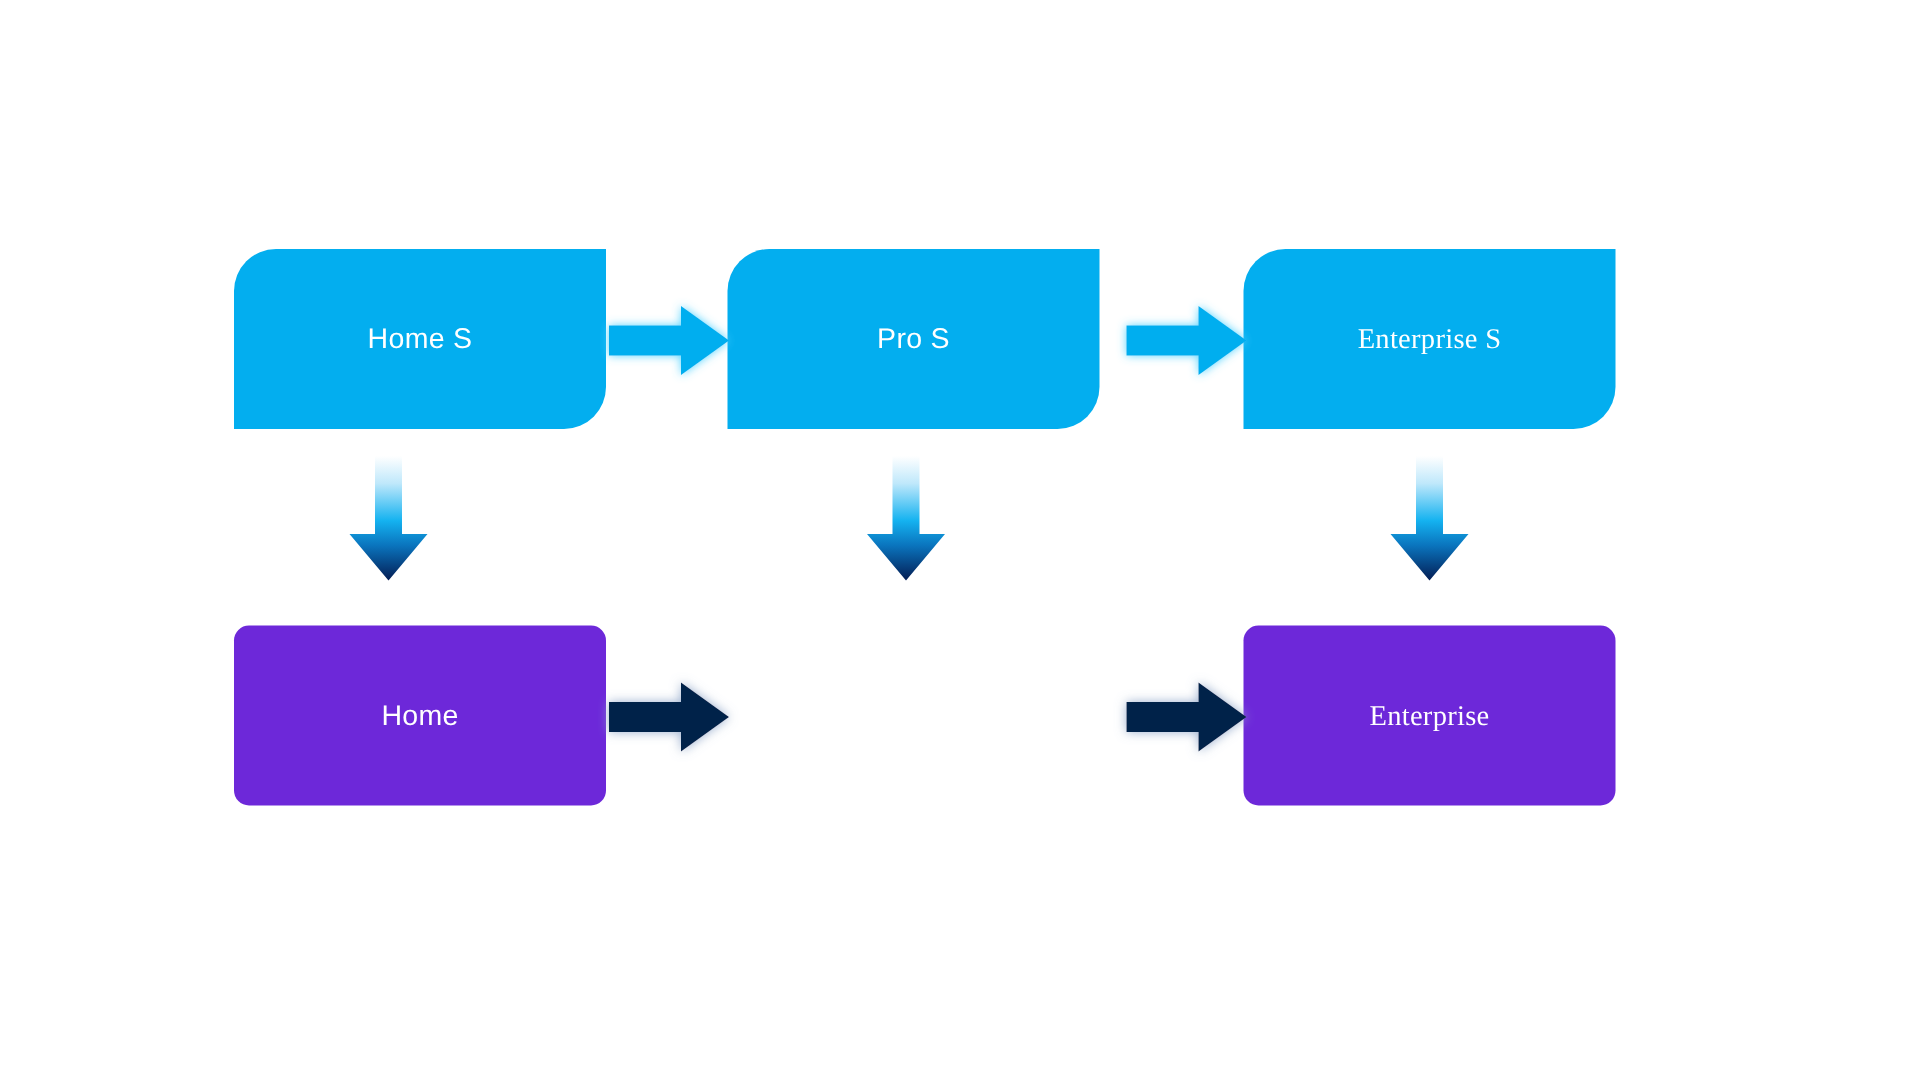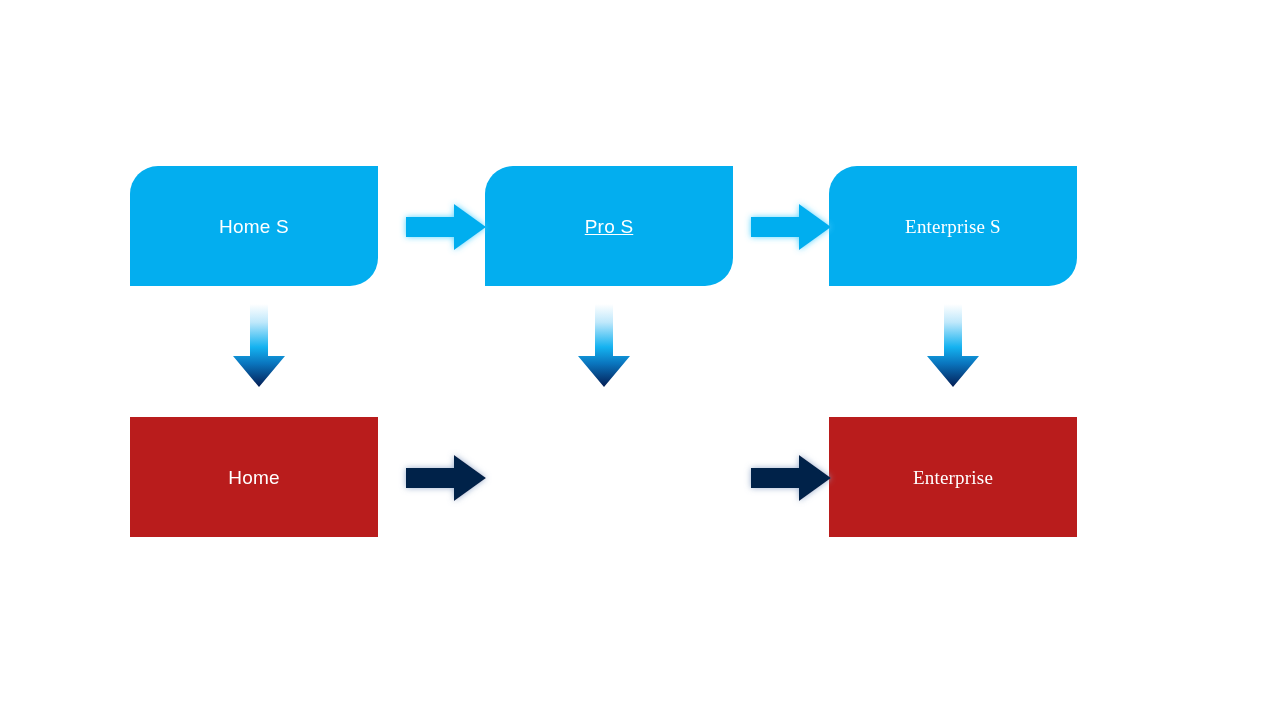--- a/index.html
+++ b/index.html
@@ -27,29 +27,29 @@
     font-weight:400;
     letter-spacing:.2px;
     line-height:1;
     user-select:none;
   }
   .node.tier-s {
     background:#03aeef;
     border-radius:28px 0 28px 0; 
   }
   .node.tier-base {
-    background:#b91c1c;
-    border-radius:0;
+    background:#6d28d9;
+    border-radius:10px;
     align-items:center;
   }
 
   
   .r1 { top:166px; height:120px; }
-  .c1 { left:130px; width:248px; }
-  .c2 { left:485px; width:248px;text-decoration:underline; }
+  .c1 { left:156px; width:248px; }
+  .c2 { left:485px; width:248px; }
   .c3 { left:829px; width:248px;font-family:Liberation Serif, serif; }
 
   
   .r2 { top:417px; height:120px; }
 
   
   .arrow { position:absolute; }
   .arrow svg { display:block; overflow:visible; }
 
   

